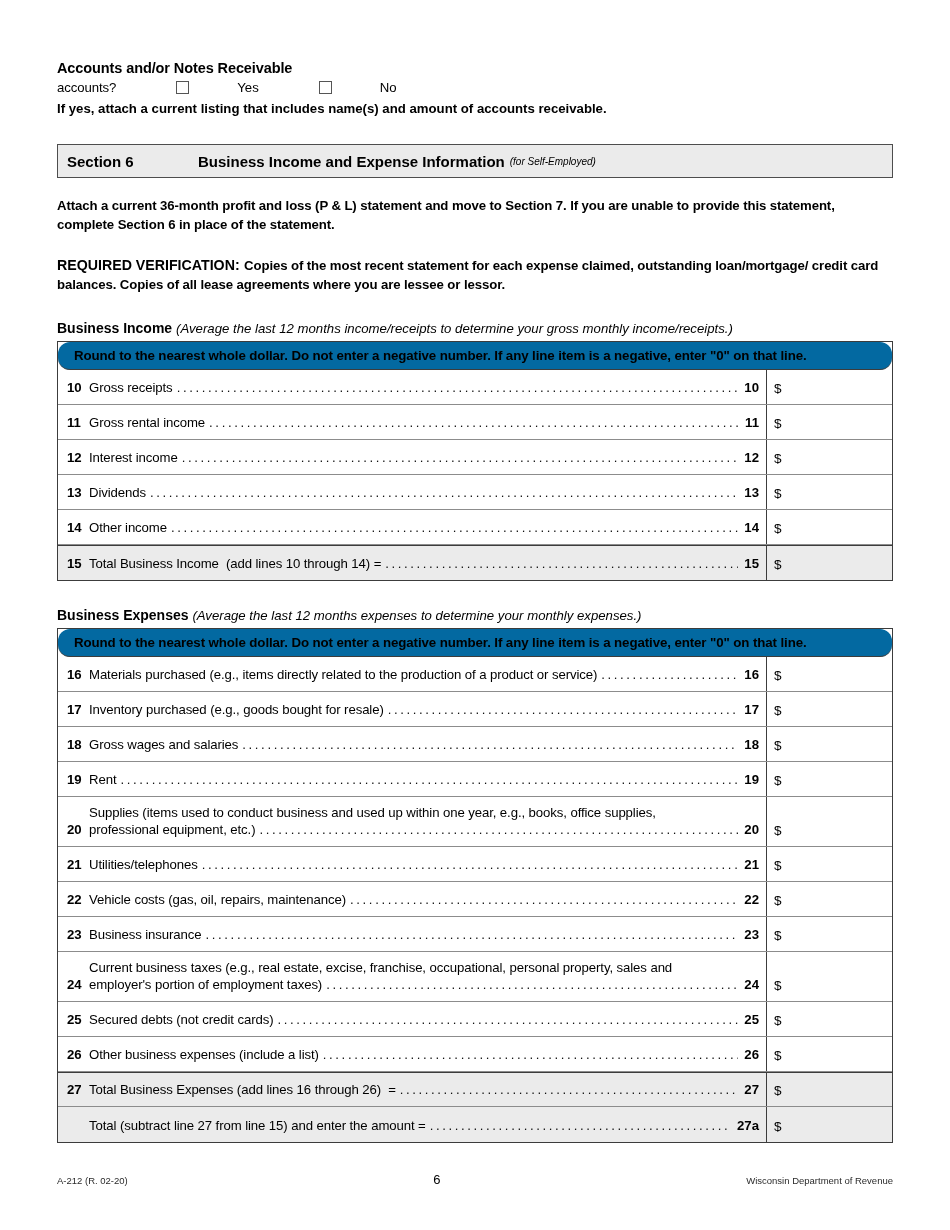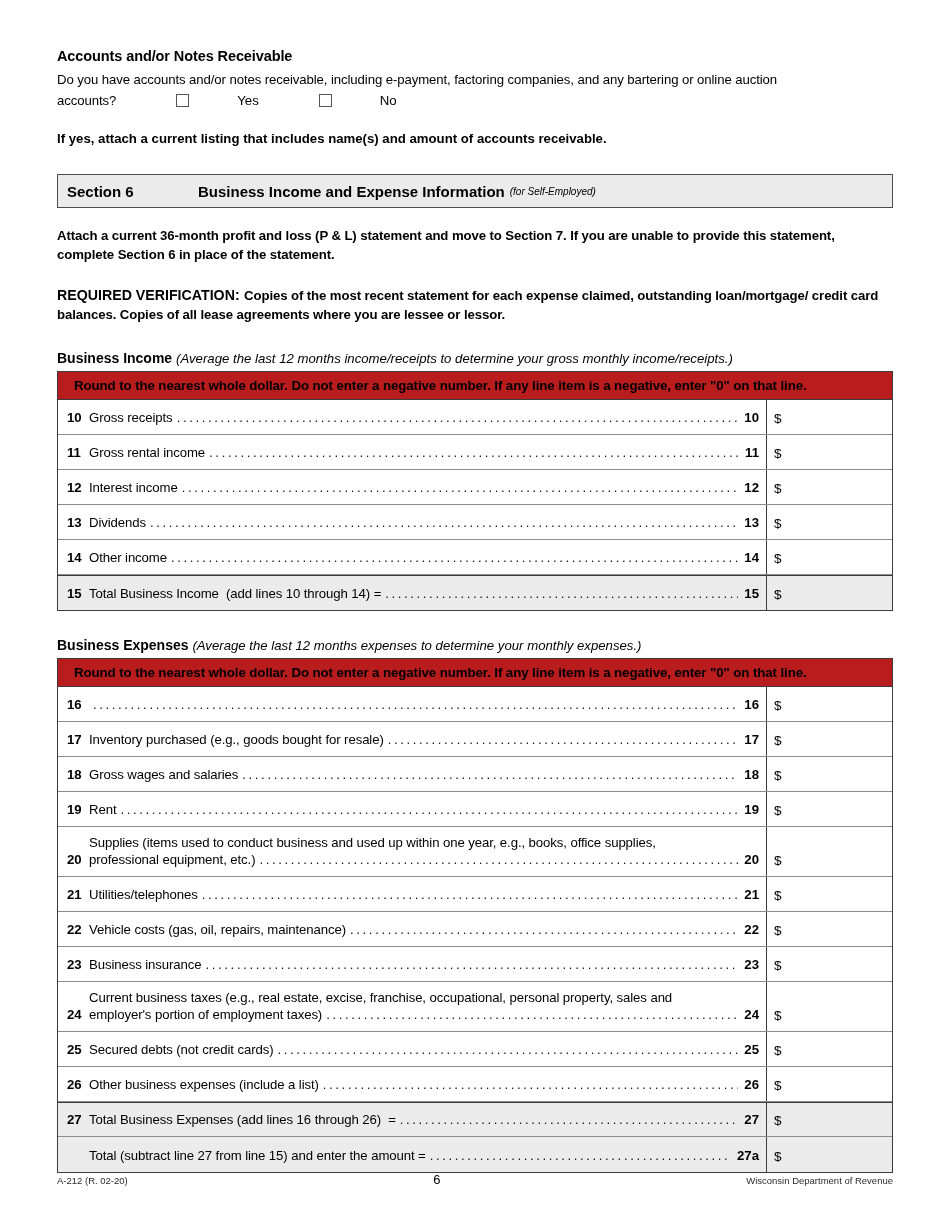--- a/index.html
+++ b/index.html
@@ -11,21 +11,21 @@
     width: 950px;
     height: 1230px;
     font-family: "Liberation Sans", sans-serif;
     color: #000000;
     position: relative;
     overflow: hidden;
   }
   .page {
     position: absolute;
     left: 57px;
-    top: 0;
+    top: 12px;
     width: 836px;
   }
 
   
   .h-title {
     font-size: 14.5px;
     font-weight: bold;
     letter-spacing: -0.1px;
   }
   .para {
@@ -48,21 +48,21 @@
     display: inline-block;
     width: 11px;
     height: 11px;
     border: 1.3px solid #555;
     background: #fff;
     margin-left: 18px;
     margin-right: 6px;
     flex: 0 0 auto;
   }
   .cb-label { font-size: 13.2px; }
-  .ar-note { margin-top: 21px; font-size: 13.2px; font-weight: bold; }
+  .ar-note { margin-top: 4px; font-size: 13.2px; font-weight: bold; }
 
   
   #section-banner {
     margin-top: 28px;
     height: 34px;
     border: 1.6px solid #4d4d4d;
     background: #ebebeb;
     display: flex;
     align-items: center;
     box-sizing: border-box;
@@ -90,26 +90,27 @@
   .tbl-caption .cap-name { font-weight: bold; }
   .tbl-caption .cap-note { font-style: italic; font-size: 13.2px; }
 
   
   .tbl {
     border: 1.5px solid #3c3c3c;
     box-sizing: border-box;
     width: 836px;
   }
   .tbl-head {
-    background: #b91c1c;
+    background: #0369a1;
     border-bottom: 1.5px solid #3c3c3c;
     font-size: 13.3px;
     font-weight: bold;
     padding: 6px 0 6px 16px;
     letter-spacing: -0.1px;
+    border-radius: 12px;
   }
   .row {
     display: flex;
     border-bottom: 1px solid #8c8c8c;
     min-height: 35px;
     box-sizing: border-box;
   }
   .row:last-child { border-bottom: none; }
   .row.shaded { background: #ebebeb; }
   .row.thick-top { border-top: 1.5px solid #3c3c3c; }
@@ -213,21 +214,20 @@
   }
   .ft-right { flex: 0 0 auto; text-align: right; }
 </style>
 </head>
 <body>
 
 <div class="page">
 
   <div id="accounts-receivable">
     <div class="h-title">Accounts and/or Notes Receivable</div>
-    <div class="para ar-q">Do you have accounts and/or notes receivable, including e-payment, factoring companies, and any bartering or online auction</div>
     <div class="ar-line2">
       <span class="para">accounts?</span>
       <span class="checkbox"></span>
       <span class="cb-label">Yes</span>
       <span class="checkbox"></span>
       <span class="cb-label">No</span>
     </div>
     <div class="ar-note">If yes, attach a current listing that includes name(s) and amount of accounts receivable.</div>
   </div>
 
@@ -368,20 +368,21 @@
   </div>
   <div class="tbl" id="expense-table">
     <div class="tbl-head">Round to the nearest whole dollar. Do not enter a negative number. If any line item is a negative, enter "0" on that line.</div>
     <div id="expense-rows">
         <div class="row">
           <div class="row-left">
             <div class="row-num">16</div>
             <div class="row-body">
               <div class="label-wrap">
                 <div class="lastline">
+                  <span class="txt">Materials purchased (e.g., items directly related to the production of a product or service)</span>
                   <span class="leader">........................................................................................................................................................................................................</span>
                   <span class="row-endnum">16</span>
                 </div>
               </div>
             </div>
           </div>
           <div class="row-amt">
             <span class="amt-sym">$</span>
             <span></span>
           </div>

